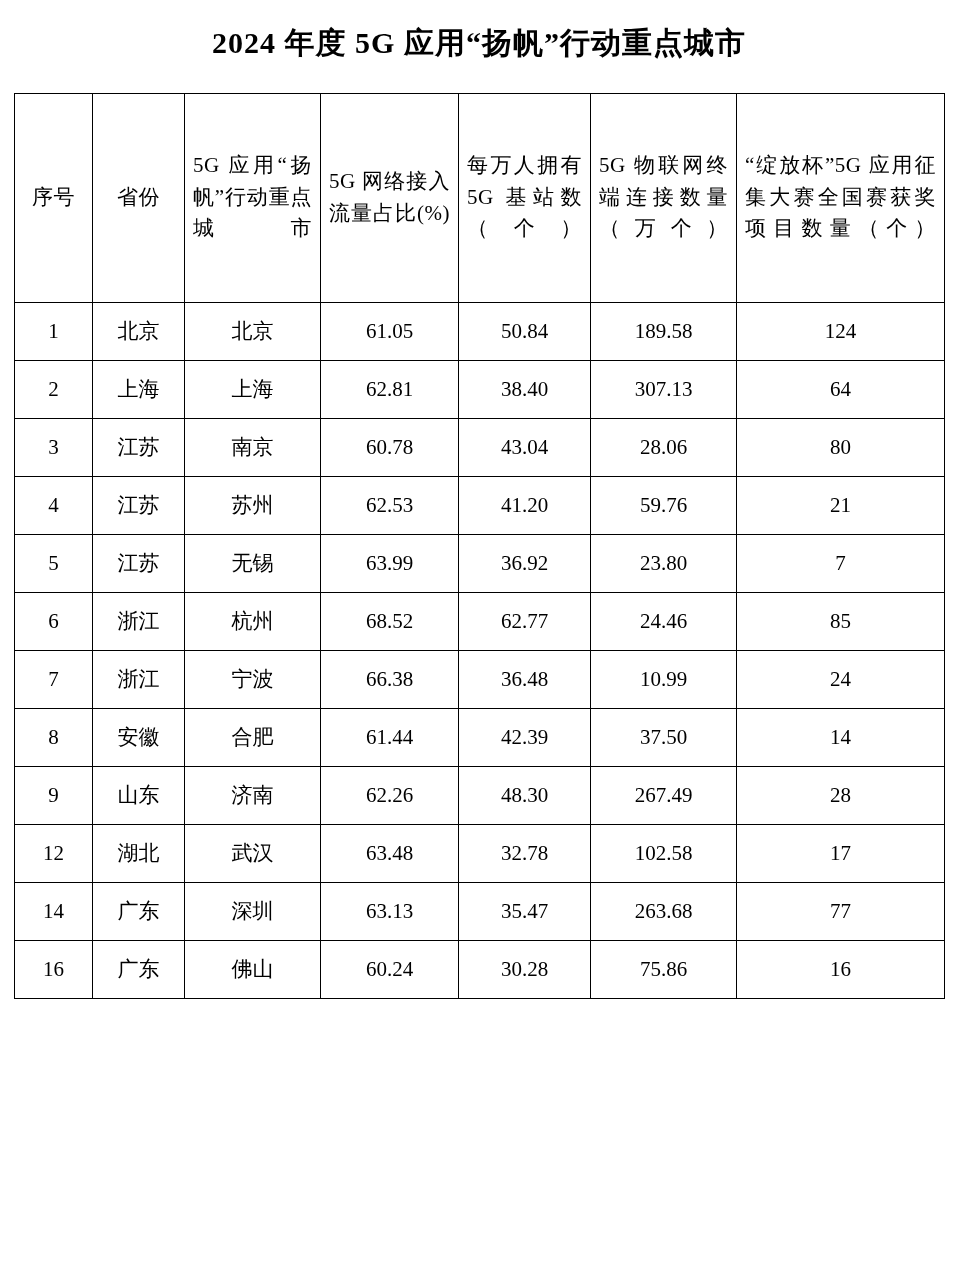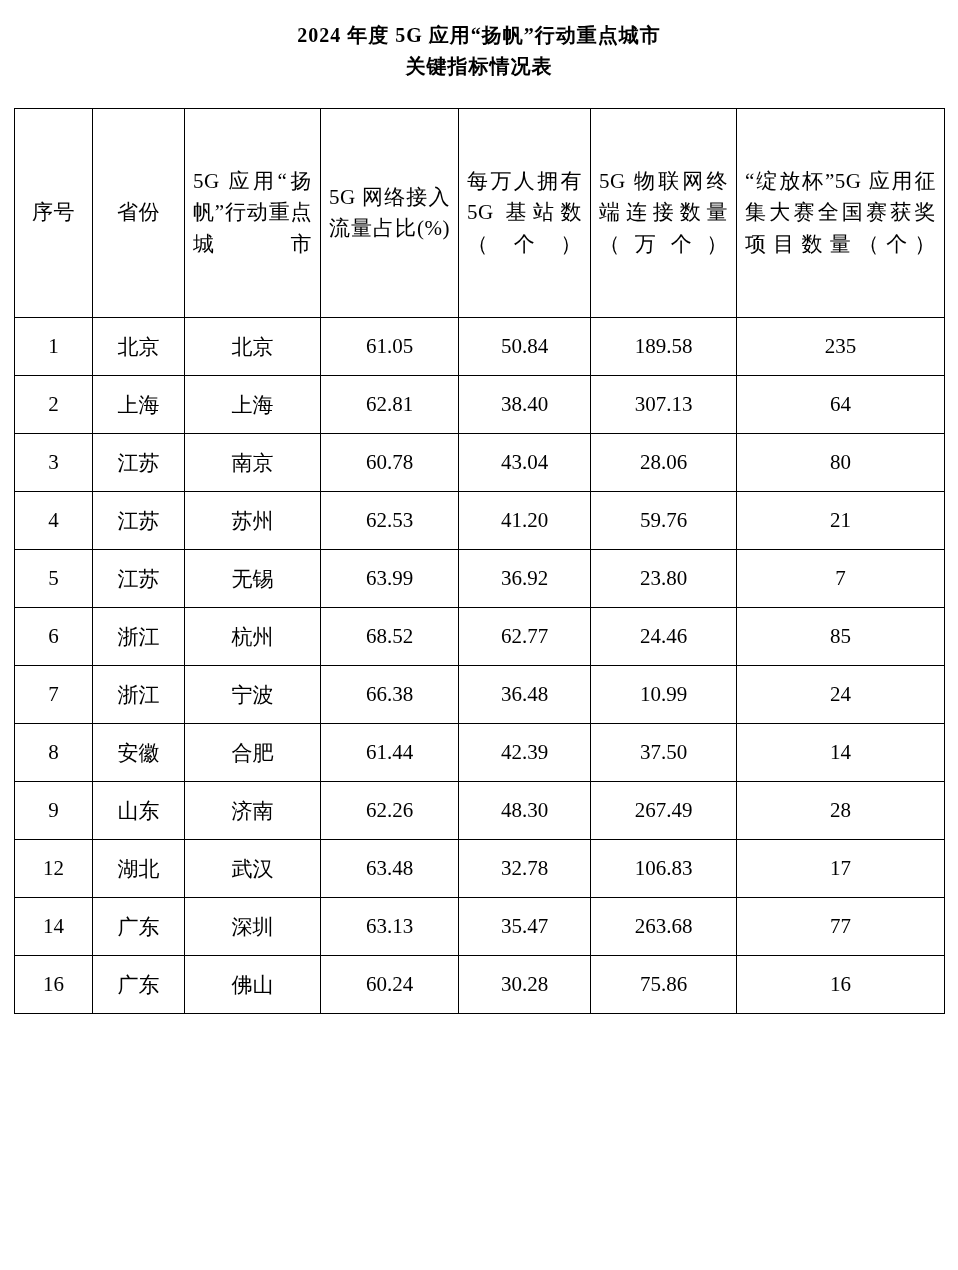--- a/index.html
+++ b/index.html
@@ -13,21 +13,21 @@
     font-family: "Liberation Serif", "DejaVu Serif", serif;
     color: #000000;
   }
   .page {
     width: 958px;
     box-sizing: border-box;
     padding: 14px 14px 0 14px;
   }
   .doc-title {
     text-align: center;
-    font-size: 20px;
+    font-size: 30px;
     font-weight: bold;
     line-height: 1.55;
     letter-spacing: 1px;
     margin: 6px 0 0 0;
     padding: 0 40px;
   }
   .doc-title .line {
     display: block;
   }
   table.data-table {
@@ -75,21 +75,20 @@
     font-size: 22px;
   }
 </style>
 </head>
 <body>
 
 <div class="page">
 
   <div class="doc-title">
     <span class="line">2024 年度 5G 应用“扬帆”行动重点城市</span>
-    <span class="line">关键指标情况表</span>
   </div>
 
   <table class="data-table">
     <colgroup>
       <col class="c-idx">
         <col class="c-prov">
         <col class="c-city">
         <col class="c-rate">
       <col class="c-base">
         <col class="c-iot">
@@ -121,21 +120,21 @@
       </tr>
     </thead>
     <tbody>
         <tr>
           <td class="num">1</td>
           <td>北京</td>
           <td>北京</td>
           <td class="num">61.05</td>
           <td class="num">50.84</td>
           <td class="num">189.58</td>
-          <td class="num">235</td>
+          <td class="num">124</td>
         </tr>
         <tr>
           <td class="num">2</td>
           <td>上海</td>
           <td>上海</td>
           <td class="num">62.81</td>
           <td class="num">38.40</td>
           <td class="num">307.13</td>
           <td class="num">64</td>
         </tr>
@@ -201,21 +200,21 @@
           <td class="num">48.30</td>
           <td class="num">267.49</td>
           <td class="num">28</td>
         </tr>
         <tr>
           <td class="num">12</td>
           <td>湖北</td>
           <td>武汉</td>
           <td class="num">63.48</td>
           <td class="num">32.78</td>
-          <td class="num">106.83</td>
+          <td class="num">102.58</td>
           <td class="num">17</td>
         </tr>
         <tr>
           <td class="num">14</td>
           <td>广东</td>
           <td>深圳</td>
           <td class="num">63.13</td>
           <td class="num">35.47</td>
           <td class="num">263.68</td>
           <td class="num">77</td>

